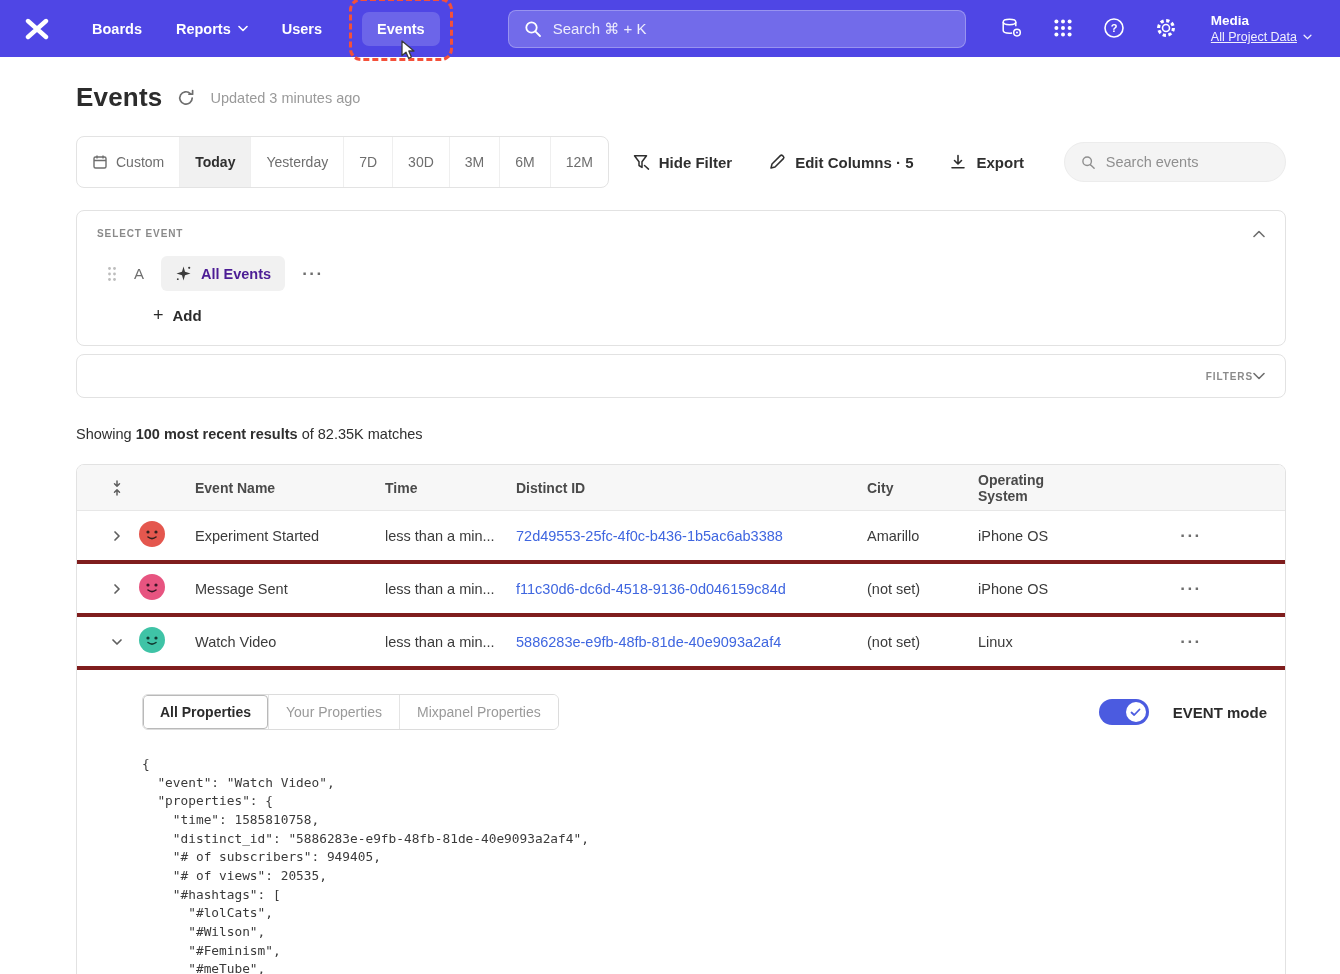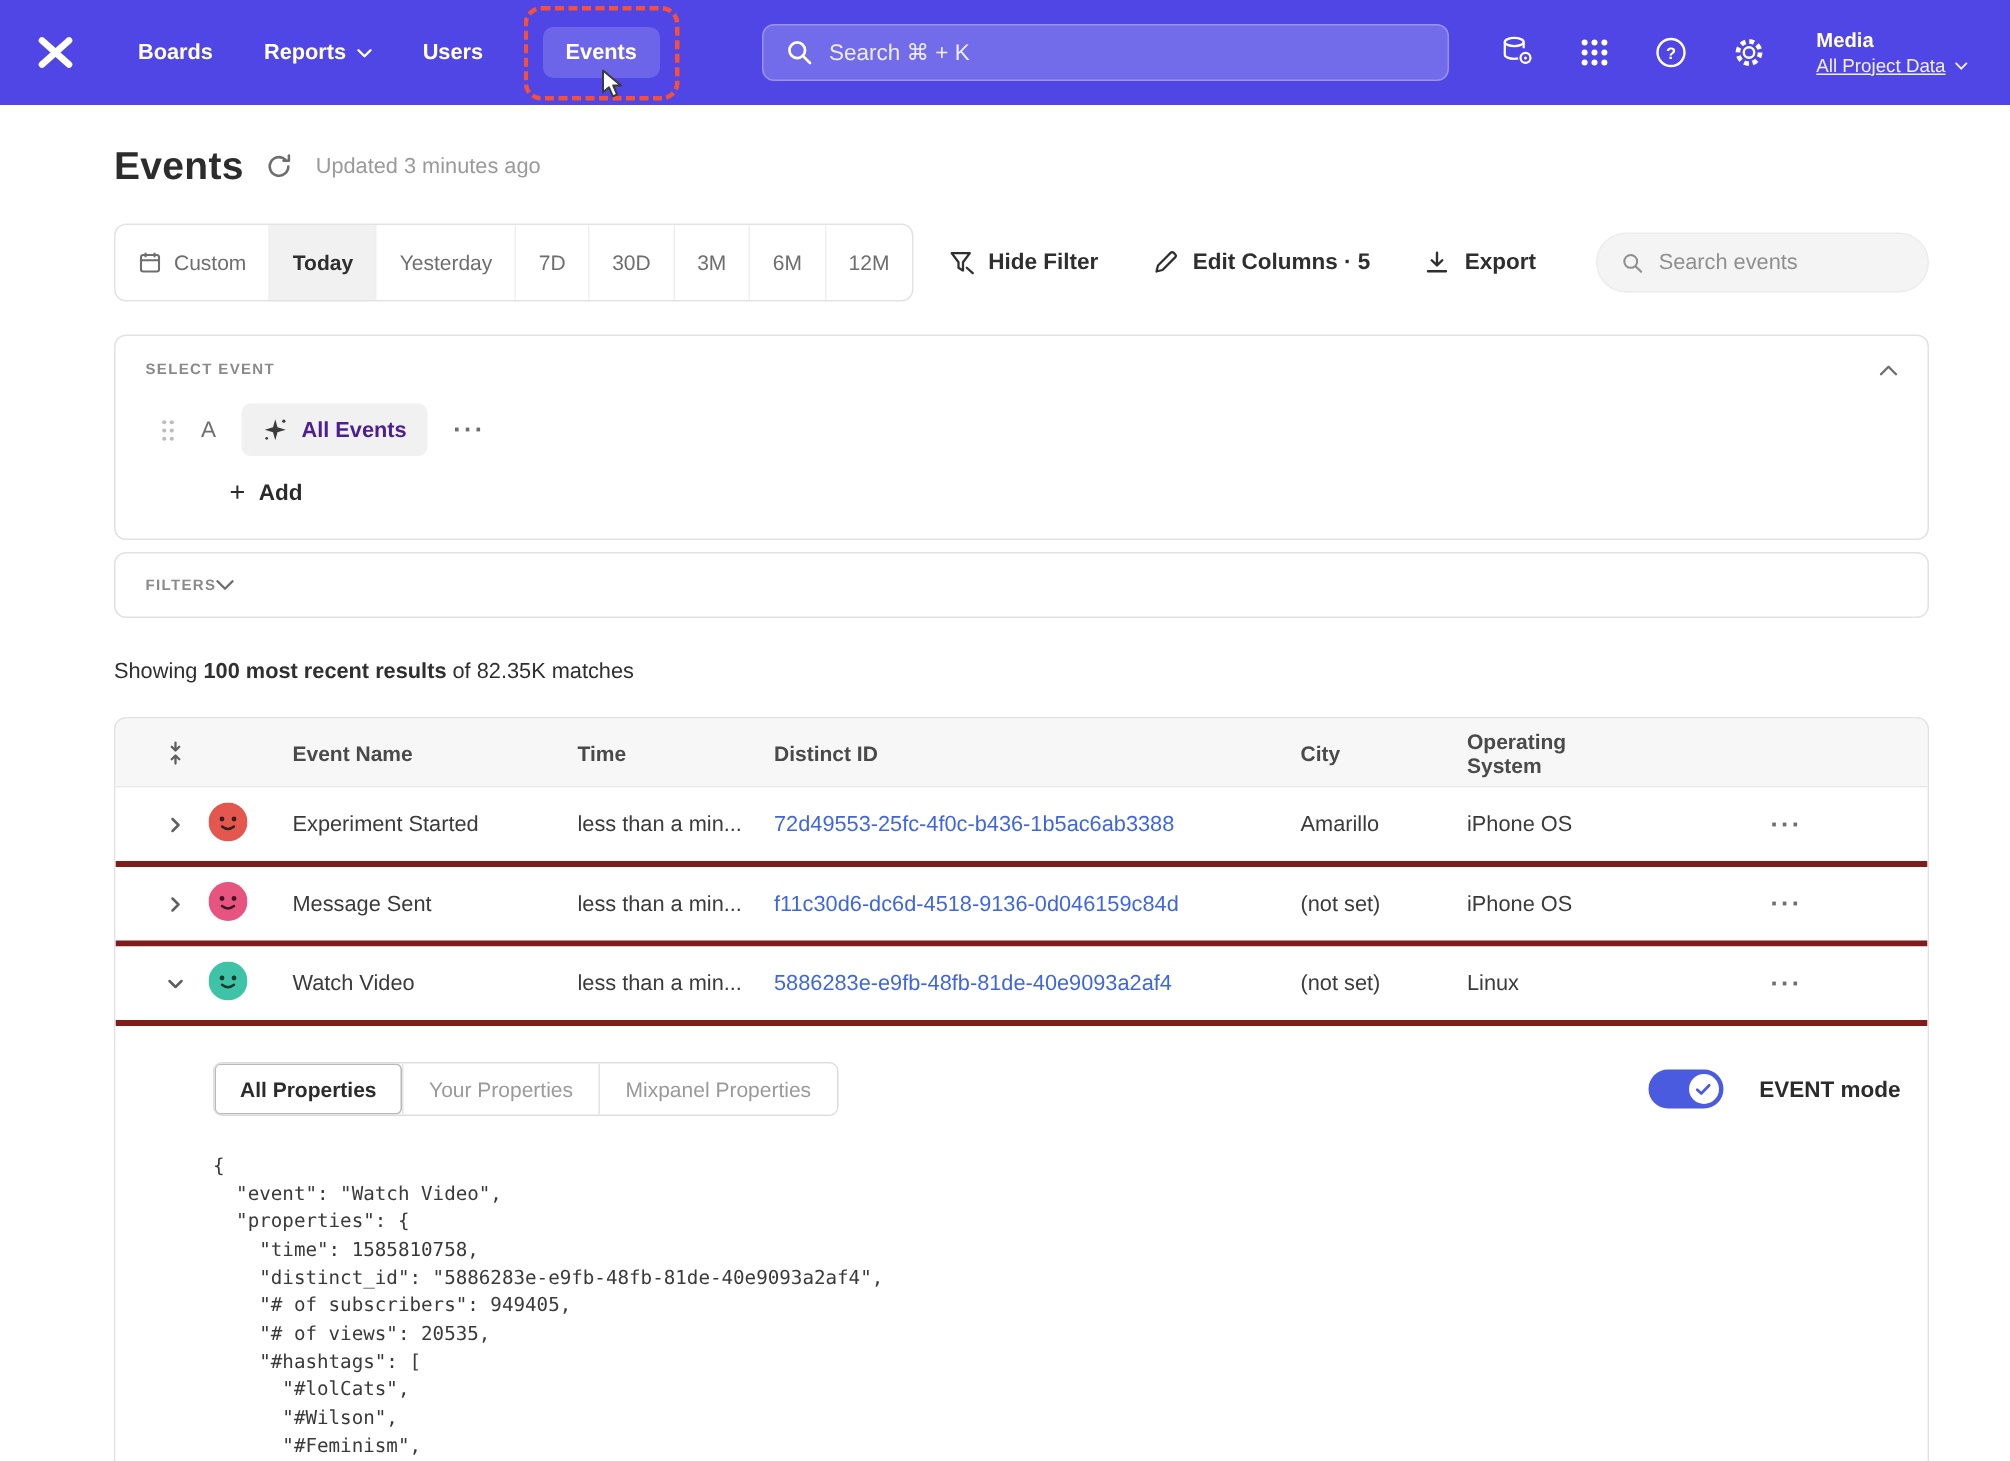--- a/index.html
+++ b/index.html
@@ -5,21 +5,21 @@
   * { box-sizing: border-box; margin: 0; padding: 0; }
   html,body { width: 1340px; height: 974px; overflow: hidden; }
   body {
     font-family: "Liberation Sans", sans-serif;
     background: #ffffff;
     color: #3b3b3b;
   }
 
   
   .navbar {
-    height: 70px; background: #4f46e5;
+    height: 57px; background: #4f46e5;
     display: flex; align-items: center;
     padding: 0 28px 0 24px; position: relative;
   }
   .logo { display:flex; align-items:center; margin-right: 42px; cursor:pointer; }
   .nav-item {
     color:#fff; font-size:14.5px; font-weight:600; margin-right:34px;
     display:flex; align-items:center; gap:7px; cursor:pointer; white-space:nowrap;
   }
   .nav-item.pill {
     background: rgba(255,255,255,.17);
@@ -57,21 +57,21 @@
     overflow:hidden; background:#fff; height:52px;
   }
   .date-btn {
     display:flex; align-items:center; gap:8px; padding:0 15px;
     font-size:14px; color:#6e6e6e; cursor:pointer; white-space:nowrap;
   }
   .date-btn + .date-btn { border-left:1px solid #efefef; }
   .date-btn.selected { background:#f1f1f1; color:#2f2f2f; font-weight:700; }
   .right-controls { margin-left:auto; display:flex; align-items:center; gap:36px; }
   .tool-btn {
-    display:flex; align-items:flex-start; gap:9px; font-size:15px; font-weight:600;
+    display:flex; align-items:center; gap:9px; font-size:15px; font-weight:600;
     color:#2f2f2f; cursor:pointer; white-space:nowrap;
   }
   .search-events {
     margin-left: 40px; width: 222px; height: 40px; border-radius: 20px;
     background:#f4f4f4; border:1px solid #ececec;
     display:flex; align-items:center; gap:10px; padding:0 16px; color:#8f8f8f;
   }
   .search-events input {
     border:none; outline:none; background:transparent; width:100%;
     font-family:"Liberation Sans",sans-serif; font-size:14.5px; color:#555;
@@ -91,21 +91,21 @@
     color:#4c1d95; cursor:pointer;
   }
   .dots-btn { color:#6e6e6e; font-size:17px; letter-spacing:1.5px; cursor:pointer; font-weight:700; }
   .add-row {
     margin-top:15px; margin-left:56px; display:inline-flex; align-items:center; gap:9px;
     font-weight:700; font-size:15px; color:#2b2b2b; cursor:pointer;
   }
   .add-plus { font-size:18px; font-weight:400; line-height:1; }
   .filters-card {
     margin-top:8px; height:44px; display:flex; align-items:center;
-    justify-content:flex-start; padding:0 20px; cursor:pointer;
+    justify-content:flex-end; padding:0 20px; cursor:pointer;
   }
 
   .results-line { margin-top:28px; font-size:14.5px; color:#2f2f2f; }
   .results-line b { font-weight:700; }
 
   
   .table-card { margin-top:22px; overflow:hidden; }
   .trow {
     display:grid;
     grid-template-columns: 44px 56px 190px 131px 351px 111px 1fr 188px;

